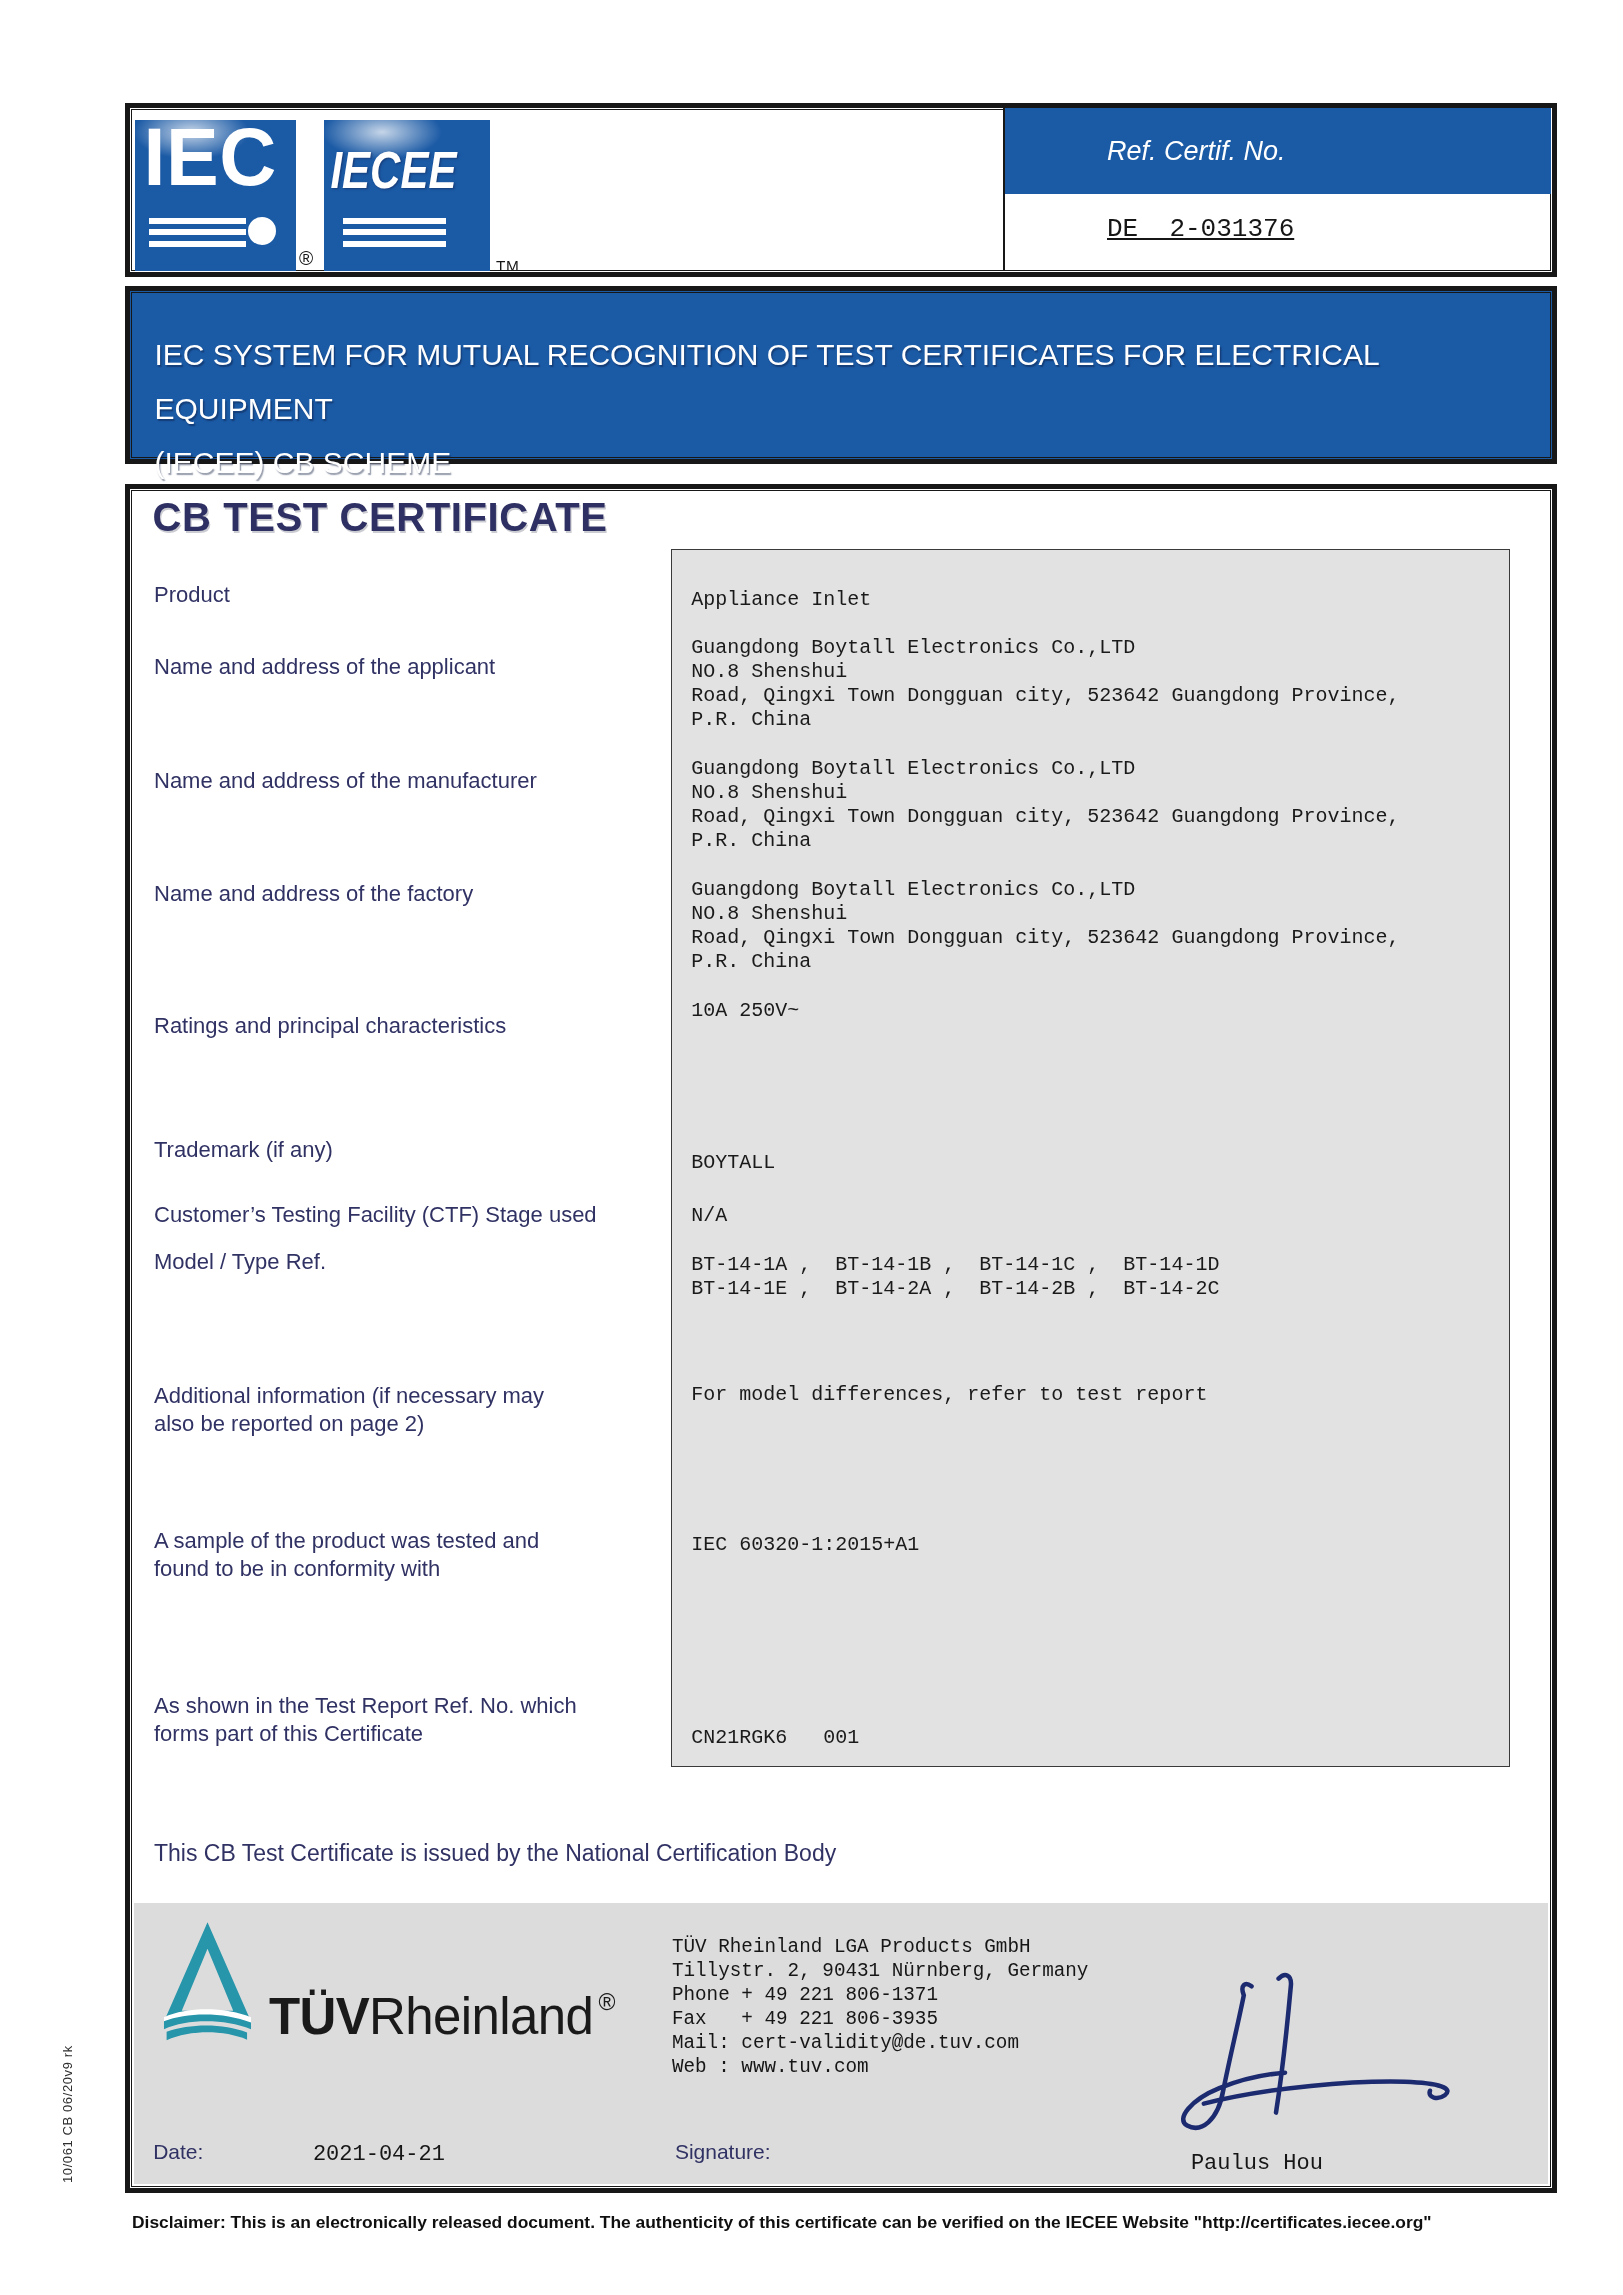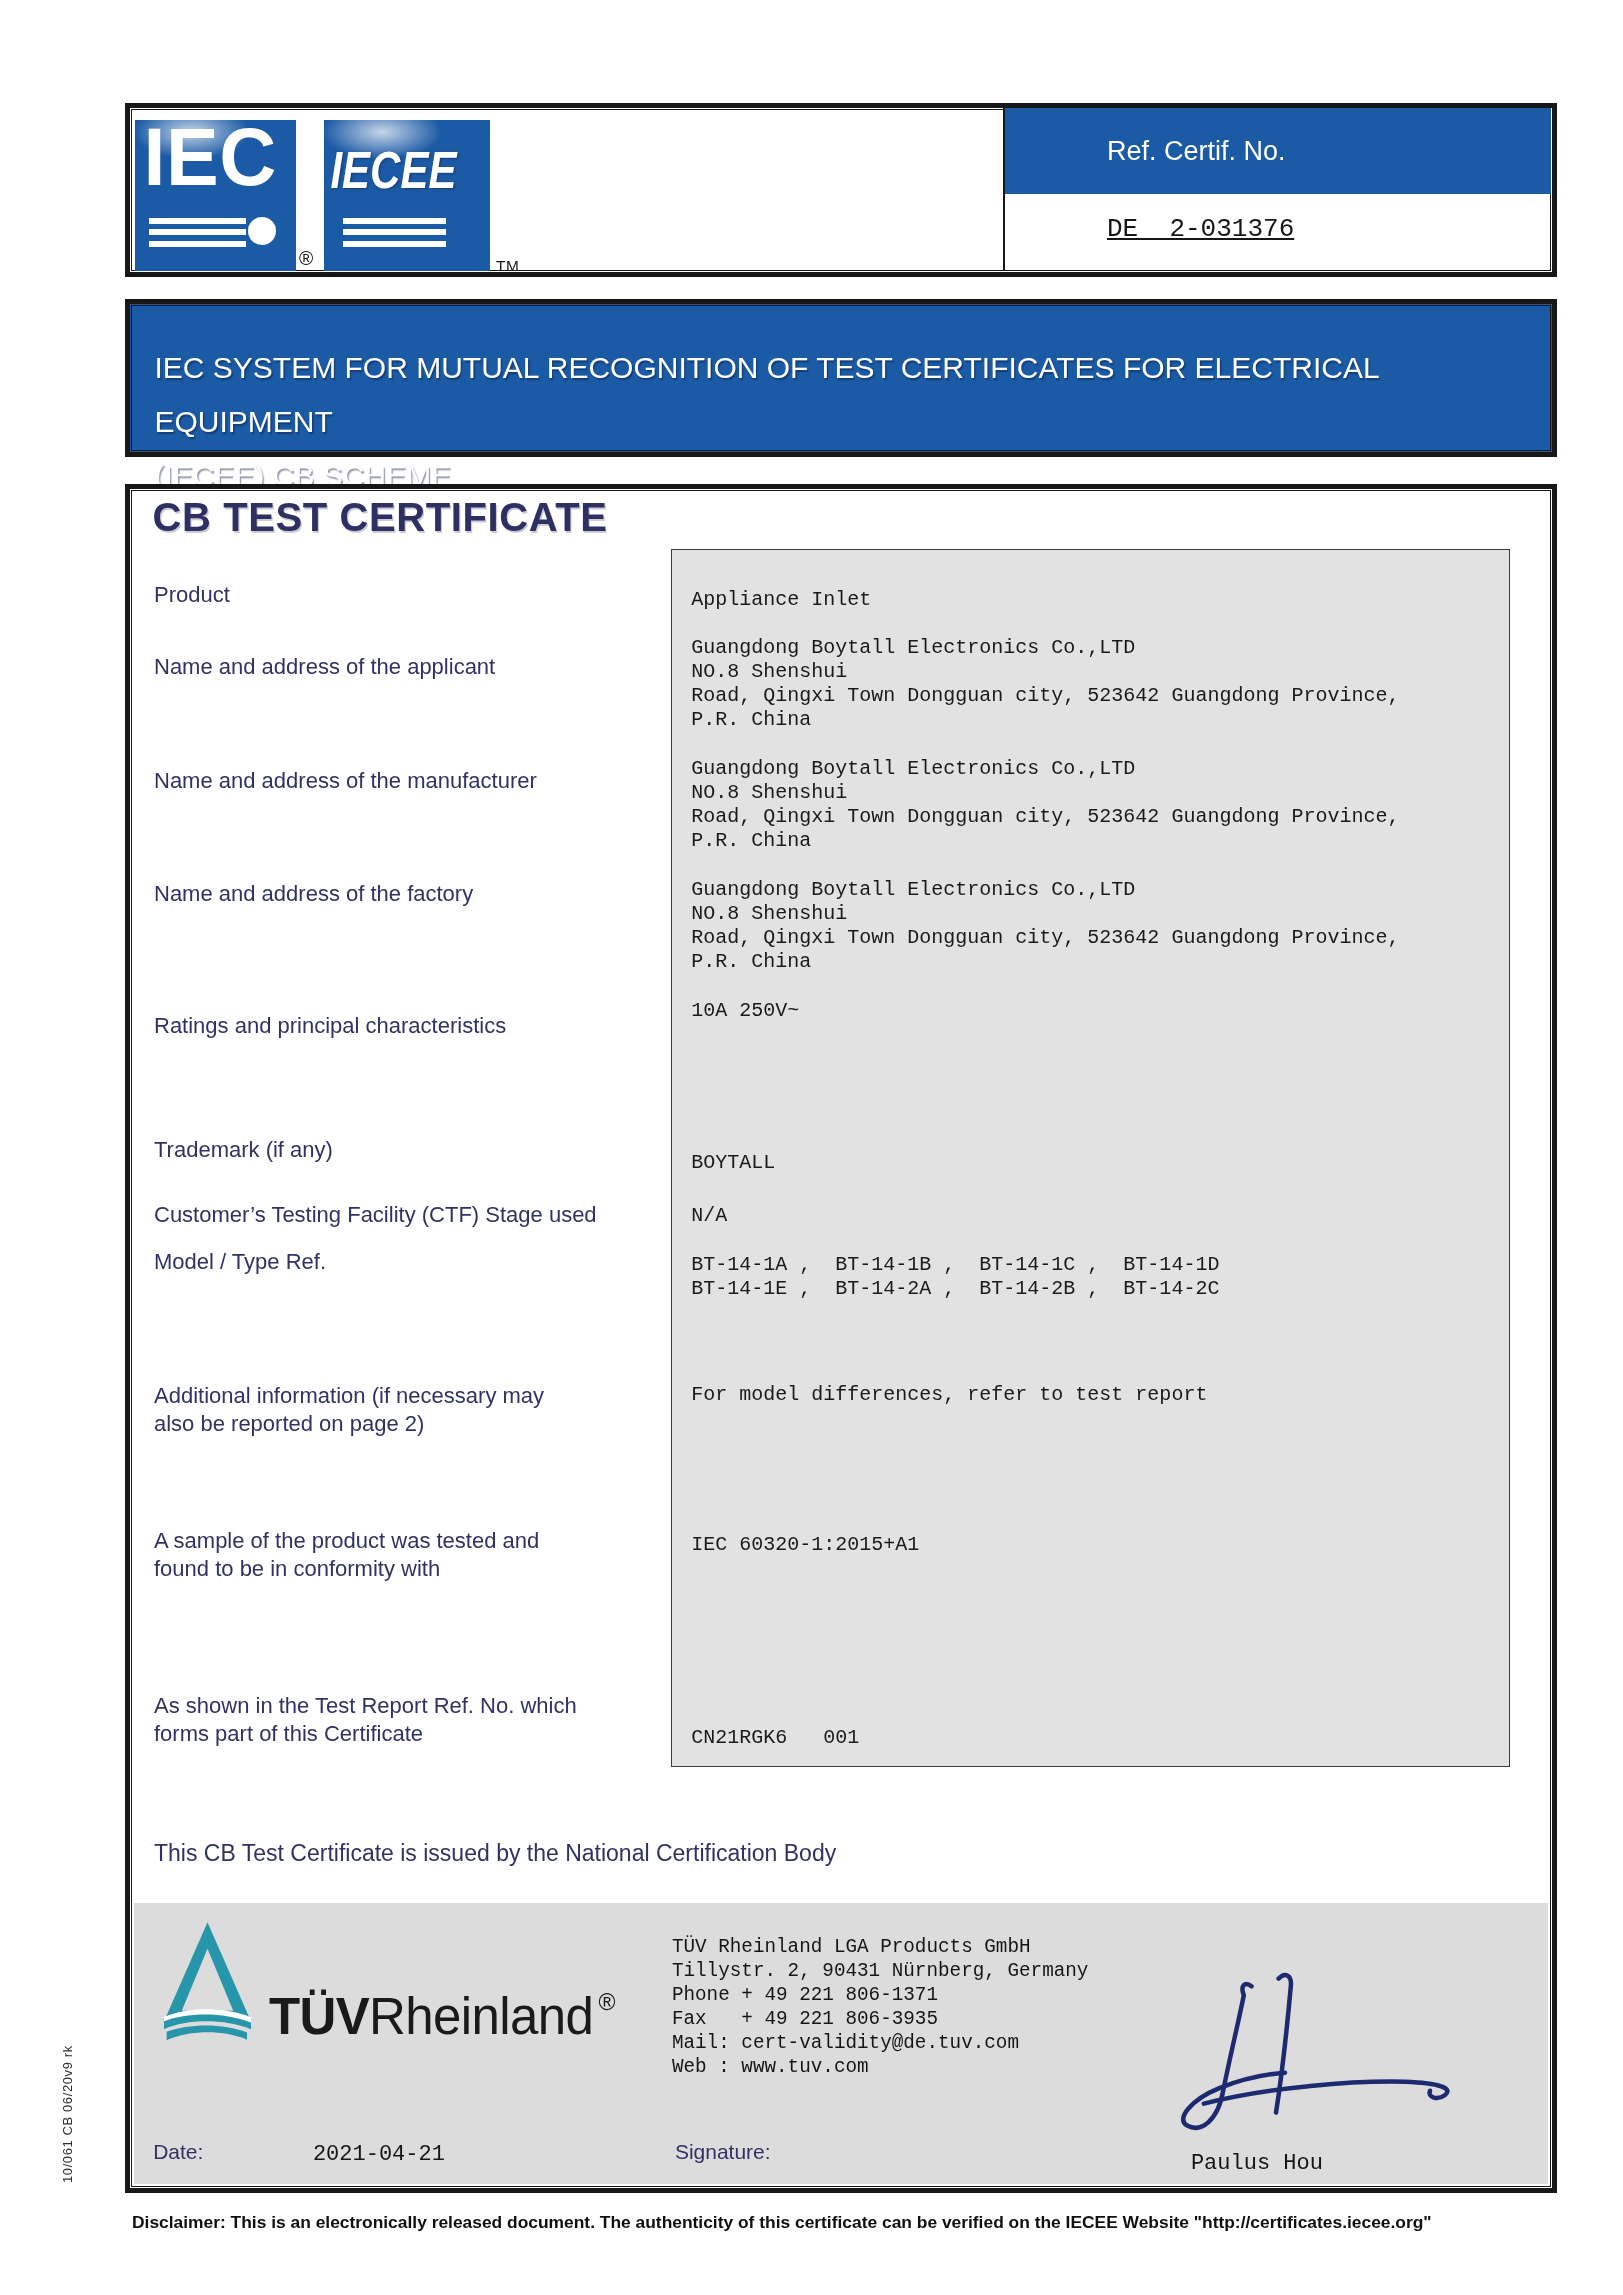--- a/index.html
+++ b/index.html
@@ -30,25 +30,25 @@
   .stripe { position:absolute; background:#fff; height:6.4px; }
   .iec-s1 { left:14px; top:98px; width:97px; } .iec-s2 { left:14px; top:109px; width:97px; }
   .iec-s3 { left:14px; top:121px; width:97px; }
   .iec-dot { position:absolute; left:113px; top:97px; width:28px; height:28px; border-radius:50%; background:#fff; }
   .ie-s1 { left:19.3px; top:98px; width:103px; } .ie-s2 { left:19.3px; top:109px; width:103px; }
   .ie-s3 { left:19.3px; top:121px; width:103px; }
   .reg-mark { position:absolute; left:169px; top:140px; font-size:19.3px; color:#161616; }
   .tm-mark  { position:absolute; left:366px; top:149px; font-size:15.4px; color:#161616; letter-spacing:0.6px; }
   .ref-panel { position:absolute; left:873px; top:0; width:548px; height:163px; border-left:2.6px solid #171717; box-sizing:border-box; }
   .ref-head { position:absolute; left:0; top:0; width:100%; height:86px; background:#1b5aa5; color:#fff;
-              font-size:27px; line-height:86px; padding-left:102px; box-sizing:border-box; }
+              font-size:27px; line-height:86px; padding-left:102px; box-sizing:border-box;font-style:italic; }
   .ref-value { position:absolute; left:102px; top:106px; font-size:26px;text-decoration:underline; }
 
   
-  .banner-box { left:125px; top:299px; width:1432px; height:158px; background:#1b5aa5; }
+  .banner-box { left:125px; top:286px; width:1432px; height:178px; background:#1b5aa5; }
   .banner-text { position:absolute; left:24.5px; top:37px; color:#ffffff; font-size:30px; line-height:54px;
                  letter-spacing:0px; text-shadow:1.3px 1.9px 1.3px rgba(10,25,60,.45); }
 
   
   .main-box { left:125px; top:484px; width:1432px; height:1709px; }
   .title { position:absolute; left:22.5px; top:6.4px; margin:0; color:#2e3063; font-size:40px; font-weight:bold;
            letter-spacing:0.6px; text-shadow:1.3px 1.9px 0.6px rgba(140,140,155,.45); }
   .field-label { position:absolute; left:24px; width:547px; color:#313264; font-size:22px; line-height:28px; }
   .value-box { position:absolute; left:541px; top:60px; width:839px; height:1218px; background:#e2e2e2;
                border:1.9px solid #3a3a3a; box-sizing:border-box; }

